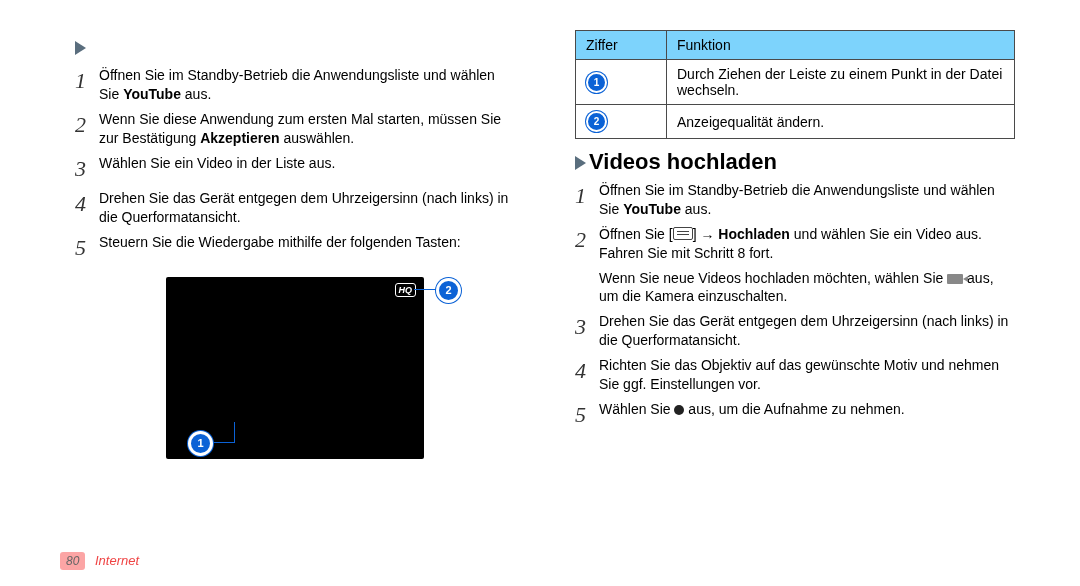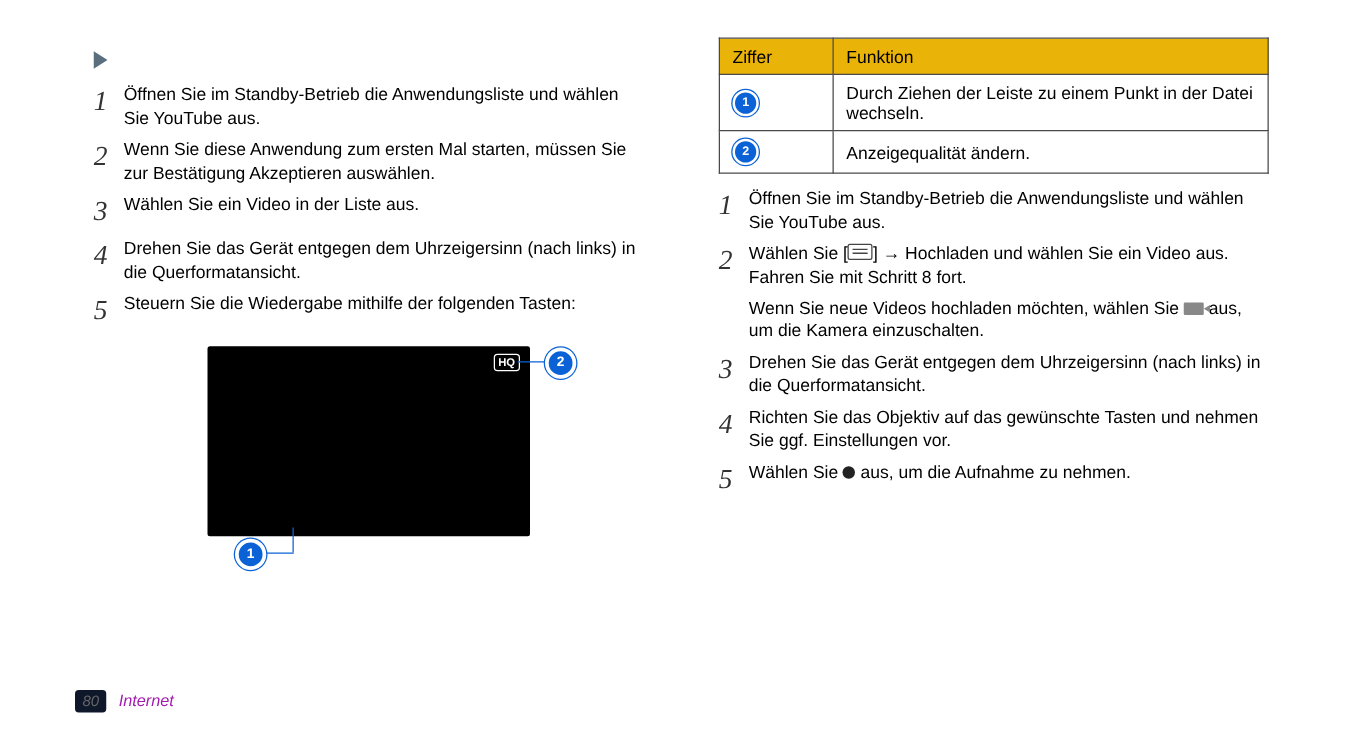--- a/index.html
+++ b/index.html
@@ -52,36 +52,37 @@
     flex-shrink: 0;
     text-align: left;
   }
   .step-body { flex: 1; }
   .indent-block {
     margin-left: 24px;
     font-size: 14px;
     line-height: 1.35;
     margin-top: 6px;
   }
-  strong { font-weight: normal; }
+  strong { font-weight: bold; }
   .video-wrap {
     margin-top: 14px;
     display: flex;
     justify-content: center;
   }
   .video-frame {
     position: relative;
     width: 258px;
   }
   .video {
     width: 258px;
-    height: 152px;
+    height: 182px;
     background: #000;
     position: relative;
     border-radius: 2px;
+    font-style: italic;
   }
   .hq {
     position: absolute;
     top: 6px; right: 8px;
     color: #fff;
     font-size: 9px;
     font-weight: bold;
     border: 1px solid #fff;
     border-radius: 3px;
     padding: 1px 3px;
@@ -142,21 +143,21 @@
     margin-bottom: 10px;
   }
   table.funk td, table.funk th {
     border: 1px solid #4a4a4a;
     padding: 6px 10px;
     text-align: left;
     vertical-align: middle;
     font-weight: normal;
   }
   table.funk tr.head td {
-    background: #eab308;
+    background: #7dd3fc;
   }
   .tbl-callout {
     display: inline-flex;
     width: 17px; height: 17px;
     border-radius: 50%;
     background: #0b62d6;
     color: #fff;
     font-size: 10px;
     font-weight: bold;
     align-items: center;
@@ -208,29 +209,29 @@
     vertical-align: -1px;
   }
   .footer {
     position: absolute;
     bottom: 16px;
     left: 60px;
     font-size: 13px;
   }
   .footer .pn {
     font-weight: normal;
-    color: #a21caf;
+    color: #ef4444;
     font-style: italic;
     margin-left: 6px;
   }
   .footer .pg {
     font-style: italic;
     color: #666;
     display:inline-block;
-    background:#0f172a;
+    background:#fca5a5;
     padding:2px 6px;
     border-radius:3px;
     font-size:12px;
   }
 </style>
 </head>
 <body>
 
 <div class="page">
   <div class="col col-left">
@@ -288,45 +289,48 @@
         <td class="zcol"><span class="tbl-callout">1</span></td>
         <td>Durch Ziehen der Leiste zu einem Punkt in der Datei wechseln.</td>
       </tr>
       <tr>
         <td class="zcol"><span class="tbl-callout">2</span></td>
         <td>Anzeigequalität ändern.</td>
       </tr>
     </tbody>
       </table>
 
+    <div class="section-heading">
+      <span class="chevron"></span><span>Videos hochladen</span>
+    </div>
 
     <div class="step">
       <div class="step-num">1</div>
       <div class="step-body">
         <span>Öffnen Sie im Standby-Betrieb die Anwendungsliste und wählen Sie </span><strong>YouTube</strong><span> aus.</span>
       </div>
     </div>
 
     <div class="step">
       <div class="step-num">2</div>
       <div class="step-body">
-        <span>Wählen Sie [</span><span class="inline-icon menu"></span><span>] → </span><strong>Hochladen</strong><span> und wählen Sie ein Video aus. Fahren Sie mit Schritt 8 fort.</span>
+        <span>Öffnen Sie [</span><span class="inline-icon menu"></span><span>] → </span><strong>Hochladen</strong><span> und wählen Sie ein Video aus. Fahren Sie mit Schritt 8 fort.</span>
       </div>
     </div>
     <div class="indent-block">
       <span>Wenn Sie neue Videos hochladen möchten, wählen Sie </span><span class="cam-icon"></span><span> aus, um die Kamera einzuschalten.</span>
     </div>
 
     <div class="step">
       <div class="step-num">3</div>
       <div class="step-body">Drehen Sie das Gerät entgegen dem Uhrzeigersinn (nach links) in die Querformatansicht.</div>
     </div>
     <div class="step">
       <div class="step-num">4</div>
-      <div class="step-body">Richten Sie das Objektiv auf das gewünschte Tasten und nehmen Sie ggf. Einstellungen vor.</div>
+      <div class="step-body">Richten Sie das Objektiv auf das gewünschte Motiv und nehmen Sie ggf. Einstellungen vor.</div>
     </div>
     <div class="step">
       <div class="step-num">5</div>
       <div class="step-body">
         <span>Wählen Sie </span><span class="rec-dot"></span><span> aus, um die Aufnahme zu nehmen.</span>
       </div>
     </div>
   </div>
 </div>
 

